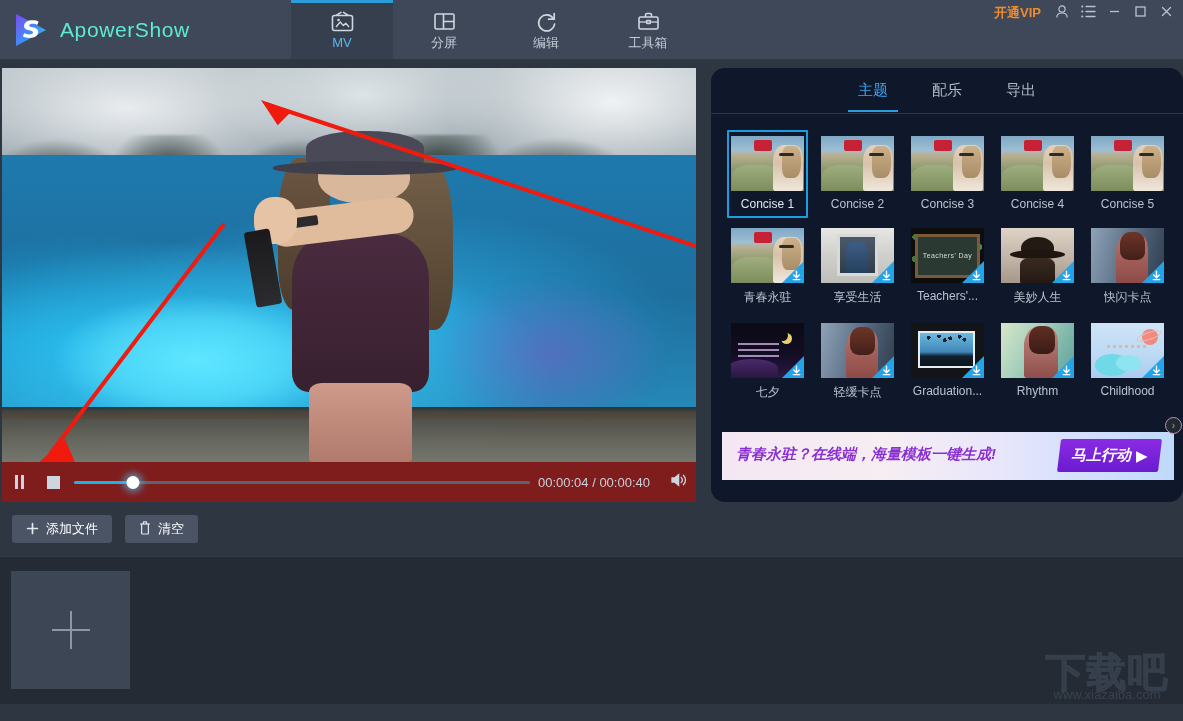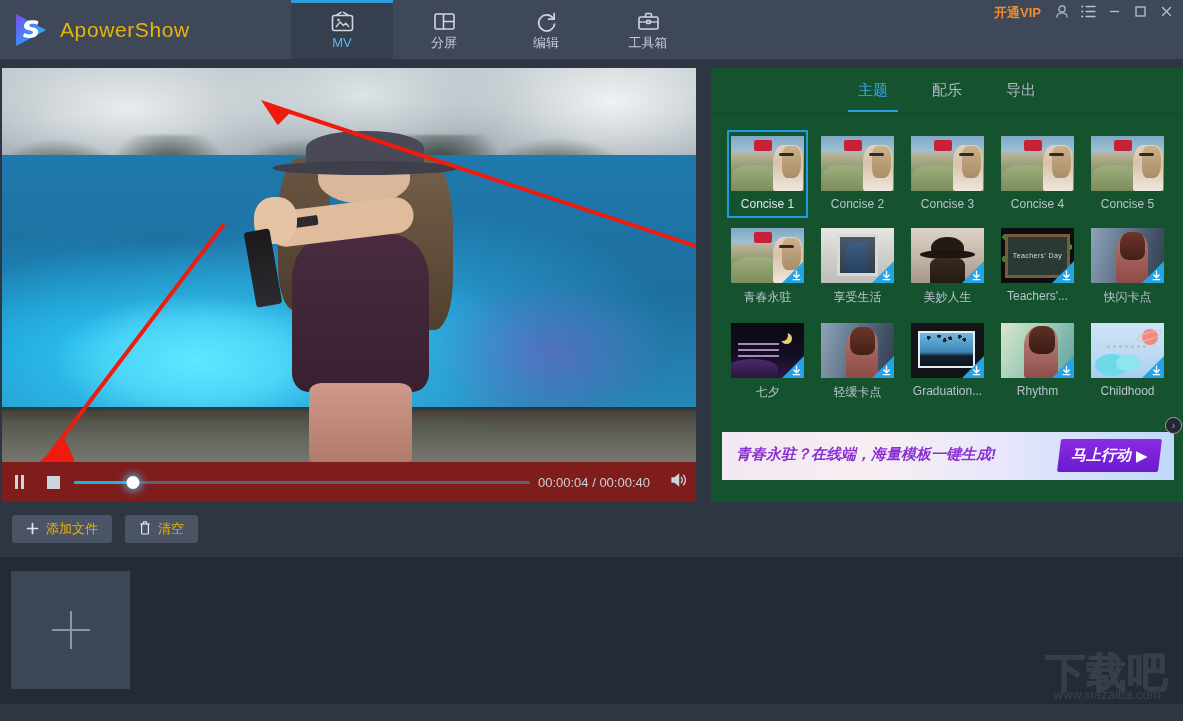--- a/index.html
+++ b/index.html
@@ -12,21 +12,21 @@
   #app { position: relative; width: 1183px; height: 721px; background: #2e3642; }
 
   
   .titlebar {
     position: absolute; left: 0; top: 0; width: 1183px; height: 59px;
     background: #3e4859;
   }
   .brand { position: absolute; left: 12px; top: 11px; display: flex; align-items: center; }
   .logo-wrap { width: 38px; height: 38px; position: relative; }
   .brand-name {
-    margin-left: 10px; color: #eab308; font-size: 21px; letter-spacing: .6px;
+    margin-left: 10px; color: #5eead4; font-size: 21px; letter-spacing: .6px;
     font-weight: 400;
   }
 
   .tabs { position: absolute; left: 291px; top: 0; height: 68px; display: flex; }
   .tab {
     width: 102px; height: 59px; display: flex; flex-direction: column;
     align-items: center; justify-content: center; gap: 2px;
     color: #c3cbd6; font-size: 13px; cursor: default; position: relative;
   }
   .tab .tab-ico { height: 25px; display: flex; align-items: center; }
@@ -165,21 +165,21 @@
   .seek-knob {
     position: absolute; top: 14px; width: 13px; height: 13px; border-radius: 50%;
     background: #ffffff; box-shadow: 0 0 7px 3px rgba(70,200,245,.65); transform: translateX(-50%);
   }
   .time { color: #c8d0da; font-size: 13px; margin-right: 12px; white-space: nowrap; }
   .vol { width: 34px; height: 40px; display: flex; align-items: center; justify-content: center; cursor: pointer; }
 
   
   .actionrow { position: absolute; left: 12px; top: 515px; display: flex; gap: 13px; }
   .abtn {
-    height: 28px; background: #4a5464; color: #eab308; font-size: 13px;
+    height: 28px; background: #4a5464; color: #ffffff; font-size: 13px;
     border: none; border-radius: 3px; display: flex; align-items: center;
     gap: 7px; padding: 0 14px; cursor: pointer;
   }
   .abtn .glyph { font-size: 14px; line-height: 1; color: #e3e8ee; }
 
   
   .timeline {
     position: absolute; left: 0; top: 556px; width: 1183px; height: 148px;
     background: #242b35; border-top: 1px solid #323a46;
   }
@@ -194,21 +194,22 @@
   }
   .slot-plus::before { left: 0; top: 18px; width: 38px; height: 2px; }
   .slot-plus::after { left: 18px; top: 0; width: 2px; height: 38px; }
   .footerbar {
     position: absolute; left: 0; top: 704px; width: 1183px; height: 17px; background: #2e3642;
   }
 
   
   .rpanel {
     position: absolute; left: 711px; top: 68px; width: 472px; height: 434px;
-    background: #14532d;
+    background: #0f172a;
+    border-radius: 14px;
   }
   .rtabs {
     height: 46px; display: flex; align-items: center; justify-content: center;
     gap: 36px; border-bottom: 1px solid #2f3742;
   }
   .rtab {
     position: relative; color: #aeb7c3; font-size: 15px; padding: 11px 4px 11px; cursor: pointer;
   }
   .rtab.active { color: #3fa9f5; }
   .rtab.active::after {
@@ -728,52 +729,52 @@
             <span class="dl">
               <svg width="11" height="11" viewBox="0 0 11 11" stroke="#fff" stroke-width="1.4" fill="none" stroke-linecap="round">
                 <path d="M5.5 1.2 V7.4 M2.8 5 L5.5 7.8 L8.2 5 M2.2 9.6 H8.8"></path>
               </svg>
             </span>
           </div>
           <div class="cap">享受生活</div>
         </div>
         <div class="cell">
           <div class="thumb">
-            <div class="th-hat">
-              <div class="head"></div>
-              <div class="brim"></div>
-              <div class="body"></div>
-            </div>
-            <span class="dl">
-              <svg width="11" height="11" viewBox="0 0 11 11" stroke="#fff" stroke-width="1.4" fill="none" stroke-linecap="round">
-                <path d="M5.5 1.2 V7.4 M2.8 5 L5.5 7.8 L8.2 5 M2.2 9.6 H8.8"></path>
-              </svg>
-            </span>
-          </div>
-          <div class="cap">美妙人生</div>
-        </div>
-        <div class="cell">
-          <div class="thumb">
             <div class="th-board">
               <div class="vineL"></div>
               <div class="vineR"></div>
               <div class="chalk">
                 <span>Teachers' Day</span>
               </div>
             </div>
             <span class="dl">
               <svg width="11" height="11" viewBox="0 0 11 11" stroke="#fff" stroke-width="1.4" fill="none" stroke-linecap="round">
                 <path d="M5.5 1.2 V7.4 M2.8 5 L5.5 7.8 L8.2 5 M2.2 9.6 H8.8"></path>
               </svg>
             </span>
           </div>
           <div class="cap">Teachers'...</div>
         </div>
         <div class="cell">
           <div class="thumb">
+            <div class="th-hat">
+              <div class="head"></div>
+              <div class="brim"></div>
+              <div class="body"></div>
+            </div>
+            <span class="dl">
+              <svg width="11" height="11" viewBox="0 0 11 11" stroke="#fff" stroke-width="1.4" fill="none" stroke-linecap="round">
+                <path d="M5.5 1.2 V7.4 M2.8 5 L5.5 7.8 L8.2 5 M2.2 9.6 H8.8"></path>
+              </svg>
+            </span>
+          </div>
+          <div class="cap">美妙人生</div>
+        </div>
+        <div class="cell">
+          <div class="thumb">
             <div class="th-flash">
               <div class="lady"></div>
               <div class="hair2"></div>
             </div>
             <span class="dl">
               <svg width="11" height="11" viewBox="0 0 11 11" stroke="#fff" stroke-width="1.4" fill="none" stroke-linecap="round">
                 <path d="M5.5 1.2 V7.4 M2.8 5 L5.5 7.8 L8.2 5 M2.2 9.6 H8.8"></path>
               </svg>
             </span>
           </div>

